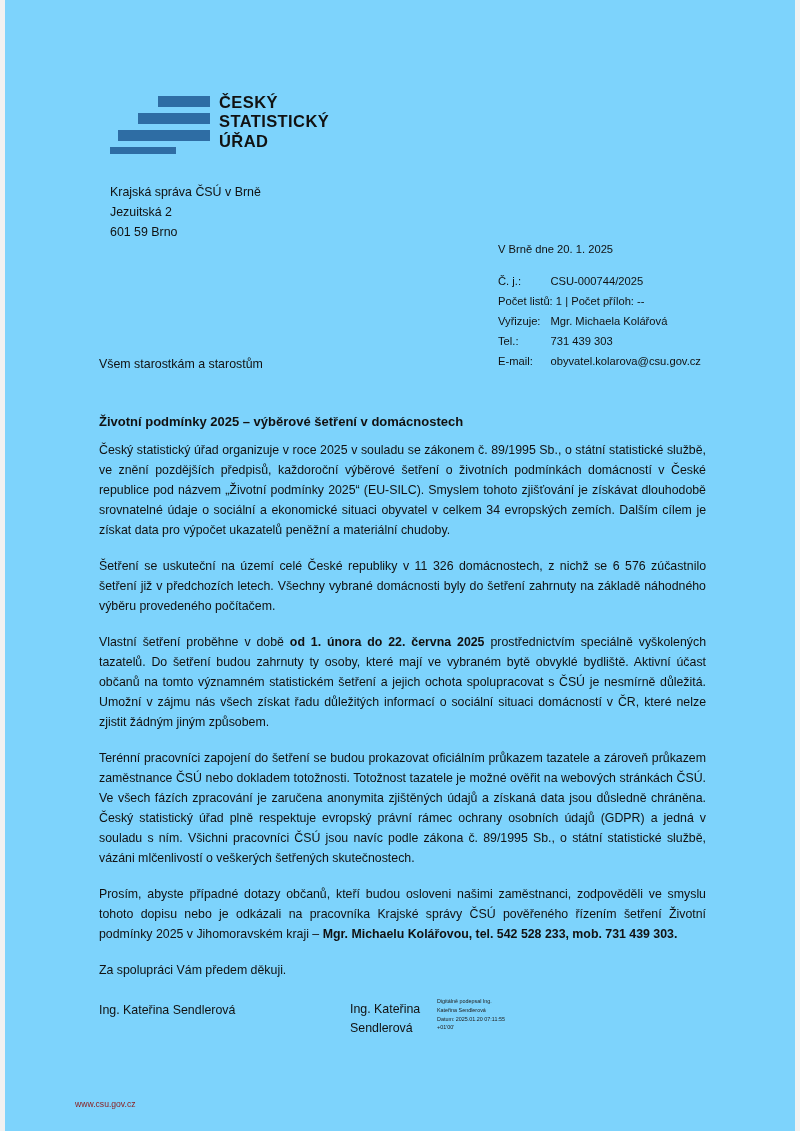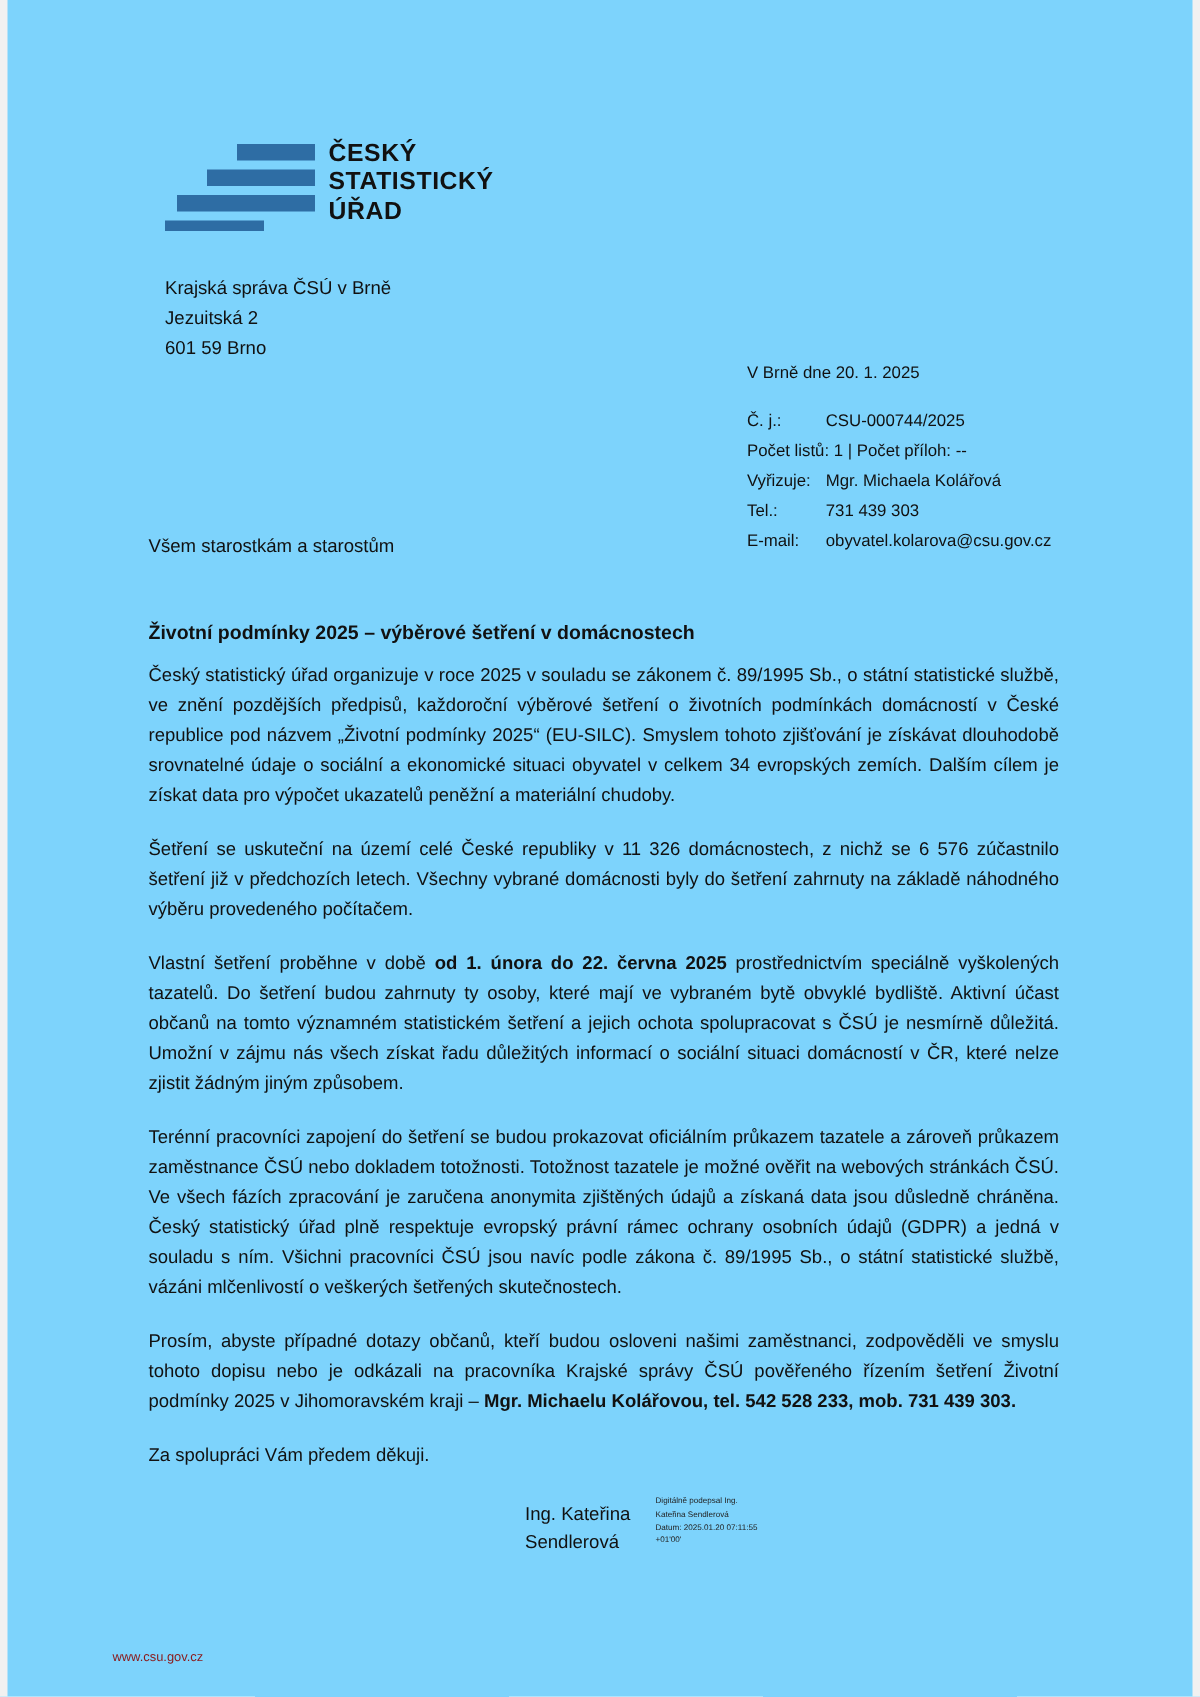--- a/index.html
+++ b/index.html
@@ -277,20 +277,21 @@
   <div class="body-text">
     <p><span>Český statistický úřad organizuje v roce 2025 v souladu se zákonem č. 89/1995 Sb., o státní statistické službě, ve znění pozdějších předpisů, každoroční výběrové šetření o životních podmínkách domácností v České republice pod názvem „Životní podmínky 2025“ (EU-SILC). Smyslem tohoto zjišťování je získávat dlouhodobě srovnatelné údaje o sociální a ekonomické situaci obyvatel v celkem 34 evropských zemích. Dalším cílem je získat data pro výpočet ukazatelů peněžní a materiální chudoby.</span></p>
     <p><span>Šetření se uskuteční na území celé České republiky v 11 326 domácnostech, z nichž se 6 576 zúčastnilo šetření již v předchozích letech. Všechny vybrané domácnosti byly do šetření zahrnuty na základě náhodného výběru provedeného počítačem.</span></p>
     <p><span>Vlastní šetření proběhne v době </span><b>od 1. února do 22. června 2025</b><span> prostřednictvím speciálně vyškolených tazatelů. Do šetření budou zahrnuty ty osoby, které mají ve vybraném bytě obvyklé bydliště. Aktivní účast občanů na tomto významném statistickém šetření a jejich ochota spolupracovat s ČSÚ je nesmírně důležitá. Umožní v zájmu nás všech získat řadu důležitých informací o sociální situaci domácností v ČR, které nelze zjistit žádným jiným způsobem.</span></p>
     <p><span>Terénní pracovníci zapojení do šetření se budou prokazovat oficiálním průkazem tazatele a zároveň průkazem zaměstnance ČSÚ nebo dokladem totožnosti. Totožnost tazatele je možné ověřit na webových stránkách ČSÚ. Ve všech fázích zpracování je zaručena anonymita zjištěných údajů a získaná data jsou důsledně chráněna. Český statistický úřad plně respektuje evropský právní rámec ochrany osobních údajů (GDPR) a jedná v souladu s ním. Všichni pracovníci ČSÚ jsou navíc podle zákona č. 89/1995 Sb., o státní statistické službě, vázáni mlčenlivostí o veškerých šetřených skutečnostech.</span></p>
     <p><span>Prosím, abyste případné dotazy občanů, kteří budou osloveni našimi zaměstnanci, zodpověděli ve smyslu tohoto dopisu nebo je odkázali na pracovníka Krajské správy ČSÚ pověřeného řízením šetření Životní podmínky 2025 v Jihomoravském kraji – </span><b>Mgr. Michaelu Kolářovou, tel. 542 528 233, mob. 731 439 303.</b></p>
     <p><span>Za spolupráci Vám předem děkuji.</span></p>
   </div>
 
   <div class="sign-name">
+    <div>Ing. Kateřina Sendlerová</div>
   </div>
 
   <div class="sign-right">
     <div>Ing. Kateřina</div>
     <div>Sendlerová</div>
   </div>
 
   <div class="sign-stamp">
     <div>Digitálně podepsal Ing.</div>
     <div>Kateřina Sendlerová</div>

